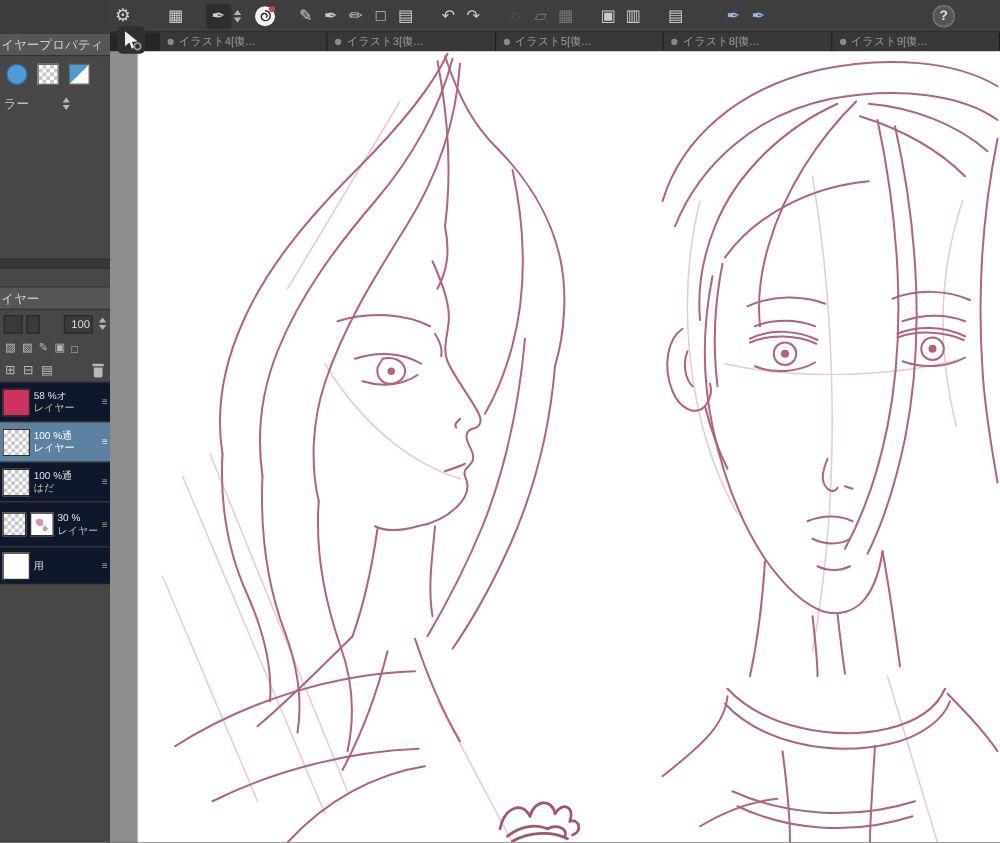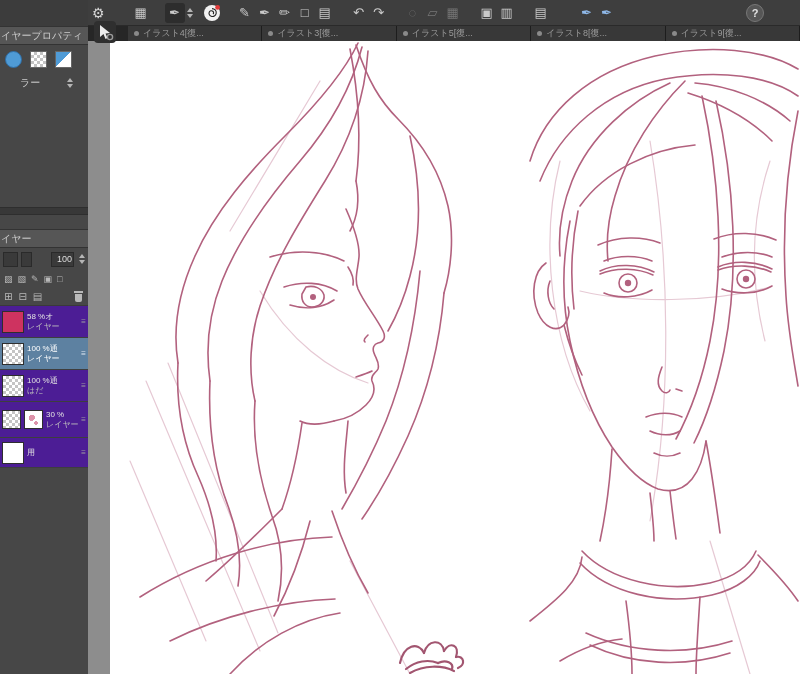--- a/index.html
+++ b/index.html
@@ -41,38 +41,38 @@
   .panel-header{height:17px;background:#565656;border-top:1px solid #333;border-bottom:1px solid #333;
     color:#cccccc;font-size:10px;display:flex;align-items:center;padding-left:1px;flex:none;overflow:hidden;white-space:nowrap;}
   .fx-row{height:28px;display:flex;align-items:center;gap:8px;padding-left:5px;flex:none;}
   .fx-circle{width:15px;height:15px;border-radius:50%;background:#4f9bd6;border:1px solid #2f6ea6;}
   .checker{background-color:#fff;background-image:
     linear-gradient(45deg,#c4c4c4 25%,transparent 25%,transparent 75%,#c4c4c4 75%),
     linear-gradient(45deg,#c4c4c4 25%,transparent 25%,transparent 75%,#c4c4c4 75%);
     background-position:0 0,3px 3px;background-size:6px 6px;}
   .fx-sq{width:15px;height:15px;border:1px solid #666;}
   .fx-split{width:15px;height:15px;border:1px solid #666;background:linear-gradient(135deg,#4f9bd6 50%,#ffffff 50%);}
-  .color-row{height:20px;display:flex;align-items:center;padding-left:20px;color:#cccccc;font-size:10px;flex:none;gap:25px;}
+  .color-row{height:20px;display:flex;align-items:center;padding-left:3px;color:#cccccc;font-size:10px;flex:none;gap:25px;}
   .filler1{height:114px;flex:none;}
   .divider{height:6px;background:#383838;border-top:1px solid #2e2e2e;border-bottom:1px solid #2e2e2e;flex:none;}
   .filler2{height:14px;flex:none;}
   .blend-row{height:22px;display:flex;align-items:center;gap:3px;padding:0 3px;flex:none;}
   .mini-icon{width:13px;height:13px;background:#3a3a3a;border:1px solid #2a2a2a;flex:none;}
   .dropdown{flex:1;height:13px;background:#3a3a3a;border:1px solid #2a2a2a;min-width:0;}
   .opacity-box{width:20px;height:13px;background:#3a3a3a;border:1px solid #2a2a2a;color:#dddddd;
     font-size:9px;display:flex;align-items:center;justify-content:flex-end;padding-right:1px;flex:none;margin-left:16px;}
   .lock-row{height:17px;display:flex;align-items:center;gap:5px;padding-left:4px;flex:none;}
   .lock-row .mi{font-size:9px;color:#b9b9b9;}
   .action-row{height:18px;display:flex;align-items:center;gap:6px;padding-left:4px;padding-right:2px;flex:none;border-bottom:1px solid #3a3a3a;}
   .action-row .mi{font-size:10px;color:#b9b9b9;}
   .trash{width:9px;height:11px;position:relative;margin-left:auto;margin-right:3px;}
   .trash .lid{position:absolute;top:0;left:0;right:0;height:2px;background:#b9b9b9;}
   .trash .tbody{position:absolute;top:3px;left:1px;right:1px;bottom:0;background:#b9b9b9;border-radius:0 0 2px 2px;}
   .layers{flex:none;display:flex;flex-direction:column;}
-  .lrow{height:32px;display:flex;align-items:center;gap:3px;padding:0 2px;background:#4c1d95;
+  .lrow{height:32px;display:flex;align-items:center;gap:3px;padding:0 2px;background:#0f172a;
     border-bottom:1px solid #3e3e3e;box-sizing:border-box;}
   .lrow.sel{background:#5d81a1;}
   .thumb{width:22px;height:22px;border:1px solid #2e2e2e;flex:none;box-sizing:border-box;}
   .thumb.small{width:19px;height:19px;}
   .thumb.pink{background:#ce3360;}
   .thumb.white{background:#ffffff;}
   .thumb.art{background-color:#fff;background-image:radial-gradient(circle at 40% 40%,#dd93aa 0 3px,transparent 3px),
     radial-gradient(circle at 65% 70%,#dd93aa 0 2px,transparent 2px);}
   .ltxt{display:flex;flex-direction:column;justify-content:center;min-width:0;overflow:hidden;}
   .l1{font-size:8px;line-height:10px;color:#e2e2e2;white-space:nowrap;}

